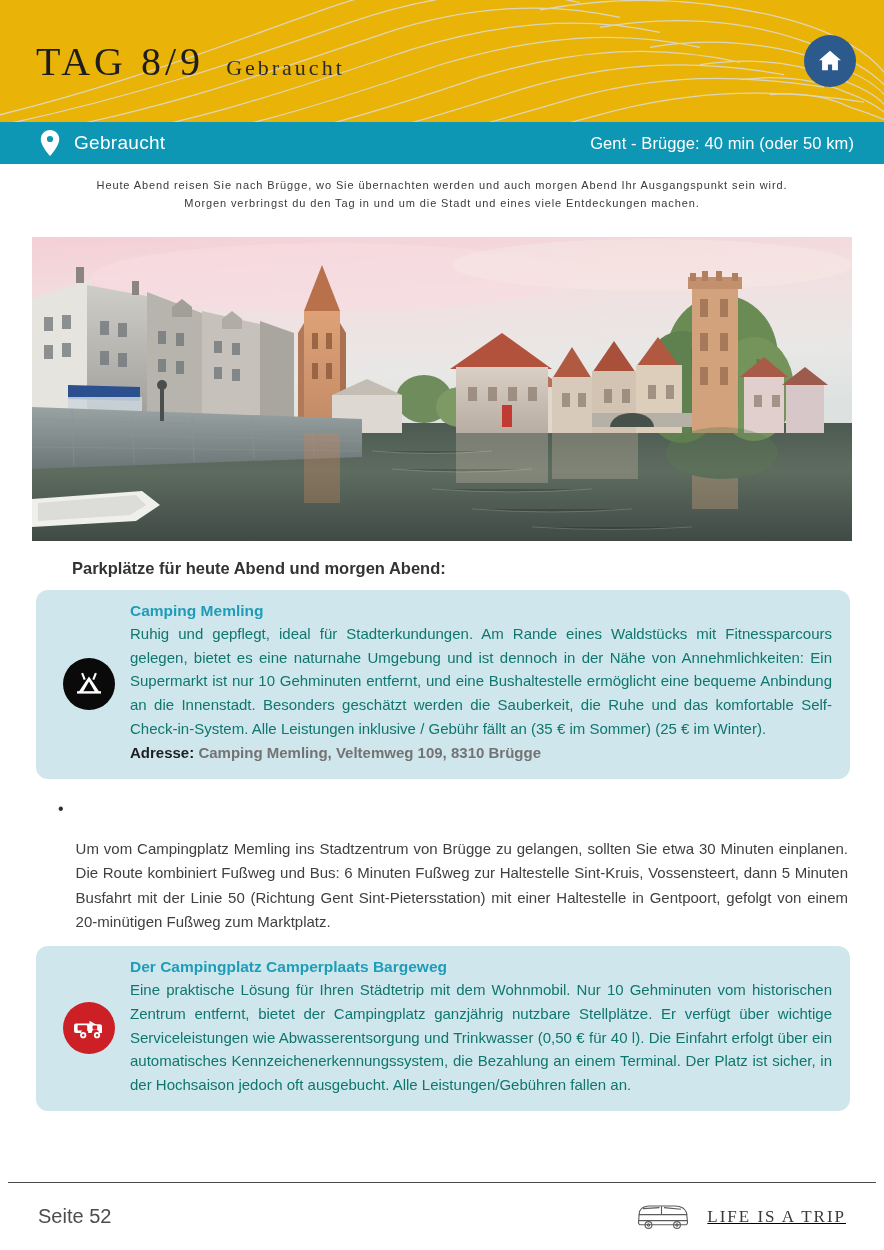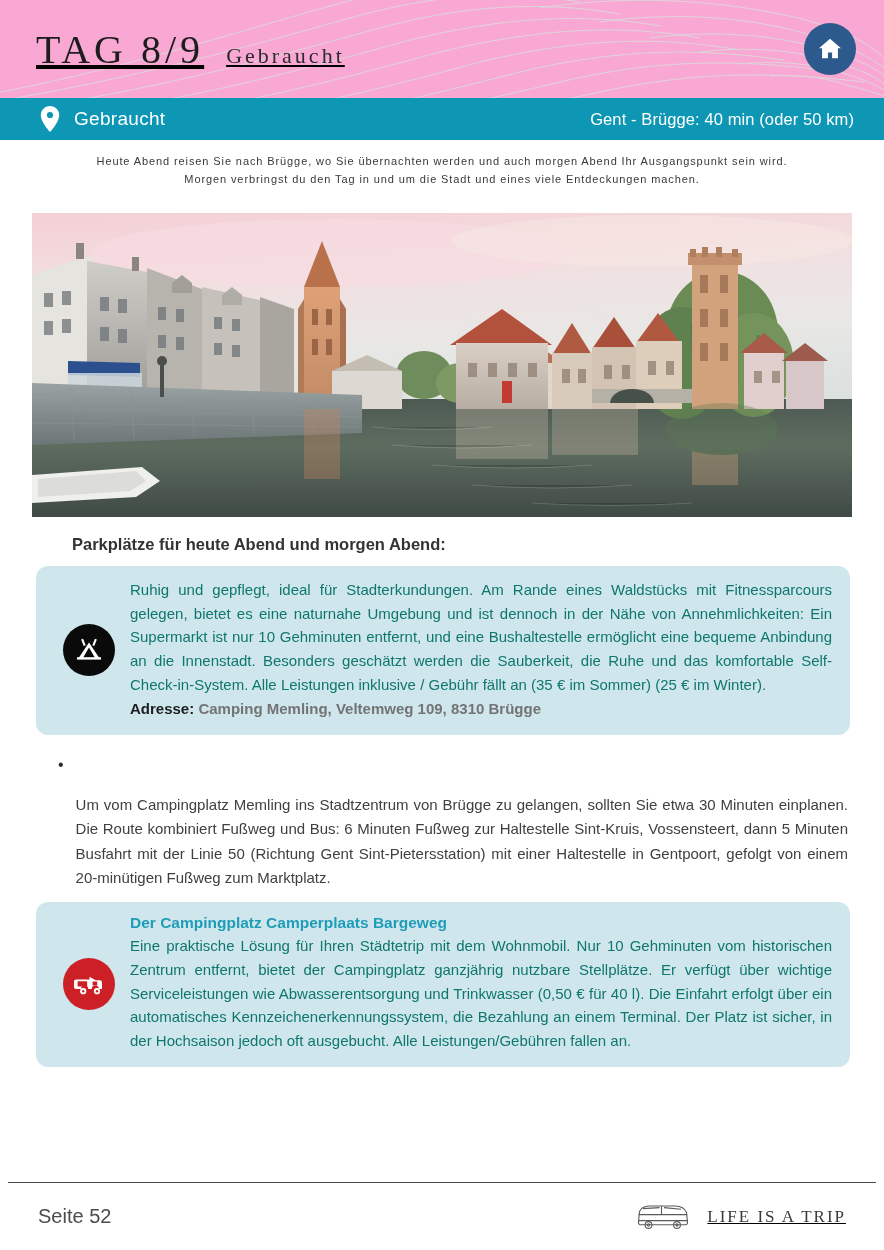--- a/index.html
+++ b/index.html
@@ -11,24 +11,23 @@
     height: 1250px;
     background: #ffffff;
     font-family: "Liberation Sans", sans-serif;
     overflow: hidden;
     position: relative;
   }
 
   
   .header {
     position: relative;
-    height: 98px;
-    background: #f9a8d4;
+    height: 122px;
+    background: #eab308;
     overflow: hidden;
-    text-decoration: underline;
   }
   .topo {
     position: absolute;
     inset: 0;
     width: 100%;
     height: 100%;
     opacity: 0.85;
   }
   .header-inner {
     position: relative;
@@ -480,20 +479,21 @@
     <div class="icon-circle black">
       <svg width="32" height="32" viewBox="0 0 32 32" fill="#ffffff">
         <rect x="9.2" y="5" width="2.1" height="7" transform="rotate(-22 10 8)"></rect>
         <rect x="20.7" y="5" width="2.1" height="7" transform="rotate(22 22 8)"></rect>
         <path d="M16 8.5 L26.5 24.2 L22.2 24.2 L16 13.6 L9.8 24.2 L5.5 24.2 Z"></path>
         <rect x="4" y="23.2" width="24" height="2.4"></rect>
       </svg>
     </div>
   </div>
   <div class="card-body">
+    <div class="card-title">Camping Memling</div>
     <div class="card-text">Ruhig und gepflegt, ideal für Stadterkundungen. Am Rande eines Waldstücks mit Fitnessparcours gelegen, bietet es eine naturnahe Umgebung und ist dennoch in der Nähe von Annehmlichkeiten: Ein Supermarkt ist nur 10 Gehminuten entfernt, und eine Bushaltestelle ermöglicht eine bequeme Anbindung an die Innenstadt. Besonders geschätzt werden die Sauberkeit, die Ruhe und das komfortable Self-Check-in-System. Alle Leistungen inklusive / Gebühr fällt an (35 € im Sommer) (25 € im Winter).</div>
     <div class="addr-line">
       <span class="addr-label">Adresse:</span>
       <span class="addr-value">Camping Memling, Veltemweg 109, 8310 Brügge</span>
     </div>
   </div>
 </div>
 
 <div class="bullet-block">
   <div class="bullet-dot">•</div>

